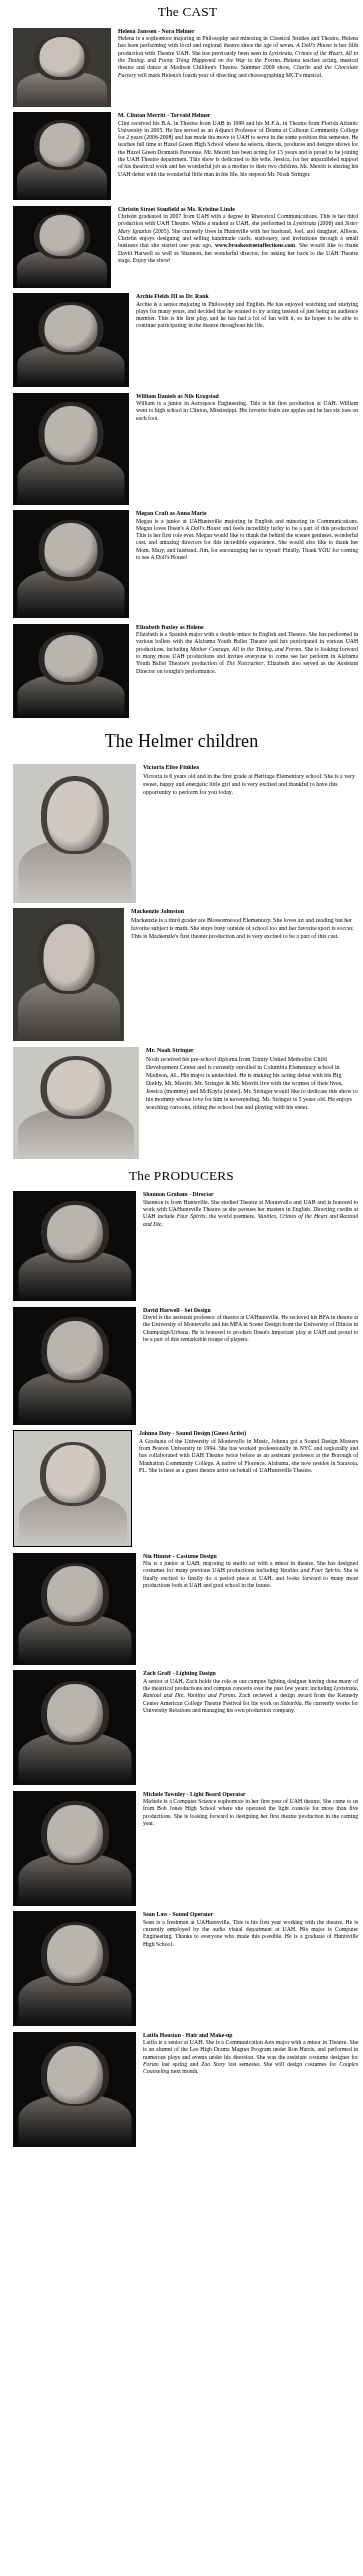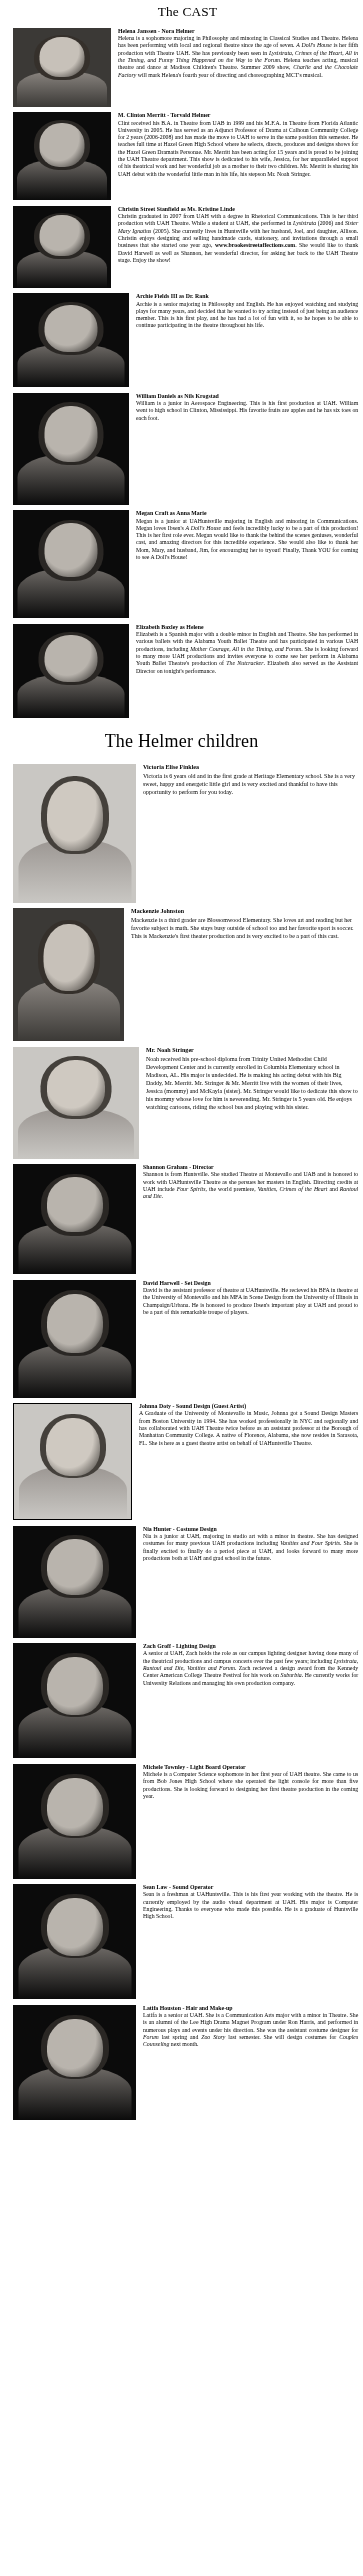--- a/index.html
+++ b/index.html
@@ -213,20 +213,21 @@
             <div class="head" style="width: 58px; height: 56px; top: 13.3px; background: radial-gradient(at 42% 35%, rgb(207, 201, 193) 0%, rgb(207, 201, 193) 55%, rgba(0, 0, 0, 0.35) 100%);"></div>
           </div>
         </div>
         <div class="body">
           <div class="name">Mr. Noah Stringer</div>
           <p class="para">Noah received his pre-school diploma from Trinity United Methodist Child Development Center and is currently enrolled in Columbia Elementary school in Madison, AL.  His major is undecided. He is making his acting debut with his Big Daddy, Mr. Merritt.  Mr. Stringer &amp; Mr. Merritt live with the women of their lives, Jessica (mommy) and McKayla (sister).  Mr. Stringer would like to dedicate this show to his mommy whose love for him is neverending.  Mr. Stringer is 5 years old.  He enjoys watching cartoons, riding the school bus and playing with his sister.</p>
         </div>
       </div>
     </div>
 
+  <h1 class="section-heading heading-producers">The PRODUCERS</h1>
   <div id="producers-list">
       <div class="bio">
         <div class="photo-wrap">
           <div class="photo" style="width: 123px; height: 110px; background: rgb(11, 11, 11);">
             <div class="shoulders" style="width: 113px; height: 51px; bottom: 0px; background: linear-gradient(rgb(110, 106, 102) 0%, rgb(11, 11, 11) 100%);"></div>
             <div class="head" style="width: 68px; height: 62px; top: 9.7px; background: rgb(42, 39, 36);"></div>
             <div class="head" style="width: 56px; height: 55px; top: 13.3px; background: radial-gradient(at 42% 35%, rgb(185, 180, 173) 0%, rgb(185, 180, 173) 55%, rgba(0, 0, 0, 0.35) 100%);"></div>
           </div>
         </div>
         <div class="body">

